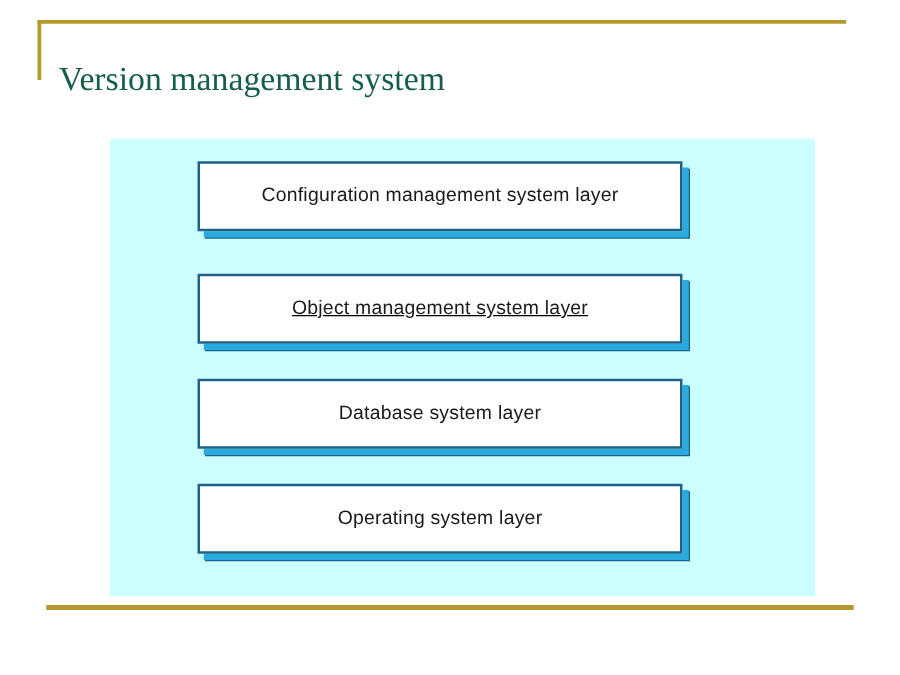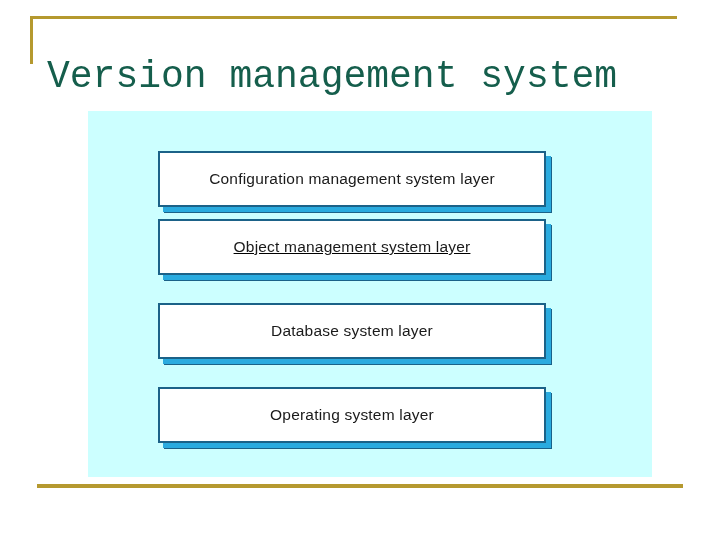--- a/index.html
+++ b/index.html
@@ -37,22 +37,22 @@
     top: 484px;
     width: 646px;
     height: 4px;
     background: var(--color-gold, #b5992f);
   }
   .slide-title {
     position: absolute;
     left: 47px;
     top: 30px;
     width: 620px;
-    font-family: Liberation Mono, monospace;
-    font-size: 38px;
+    font-family: Liberation Serif, serif;
+    font-size: 27px;
     font-weight: 400;
     line-height: 1.15;
     color: var(--color-title, #155e4c);
     white-space: nowrap;
   }
   .diagram-panel {
     position: absolute;
     left: 88px;
     top: 111px;
     width: 564px;
@@ -66,21 +66,21 @@
     height: 56px;
     box-sizing: border-box;
     background: #ffffff;
     border: 2px solid var(--color-box_border, #1b6288);
     box-shadow: 5px 5px 0 var(--color-box_shadow, #2aabdf),
                 6px 6px 0 var(--color-box_border, #1b6288);
     display: flex;
     align-items: center;
     justify-content: center;
   }
-  .layer-box-1 { top: 40px; }
+  .layer-box-1 { top: 18px; }
   .layer-box-2 { top: 108px; text-decoration: underline; }
   .layer-box-3 { top: 192px; }
   .layer-box-4 { top: 276px; }
   .layer-label {
     font-size: 15.5px;
     color: var(--color-box_text, #1a1a1a);
     letter-spacing: 0.2px;
     text-align: center;
   }
 </style>

